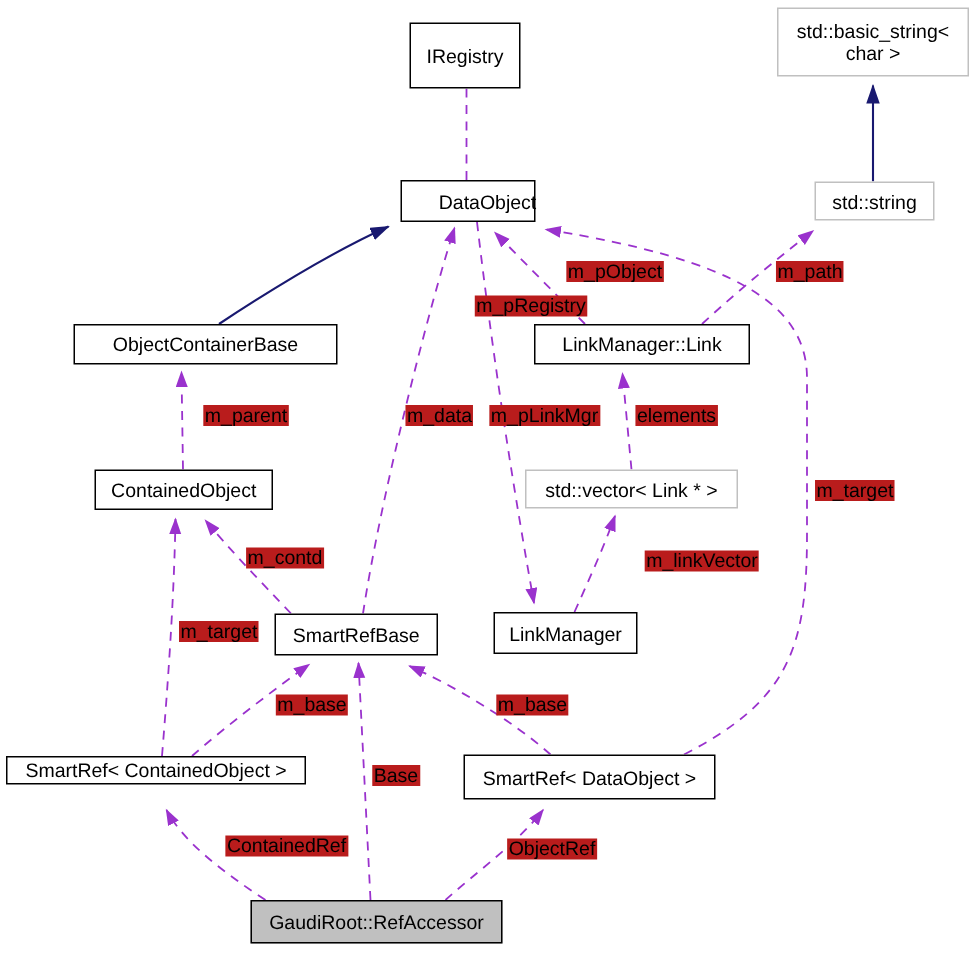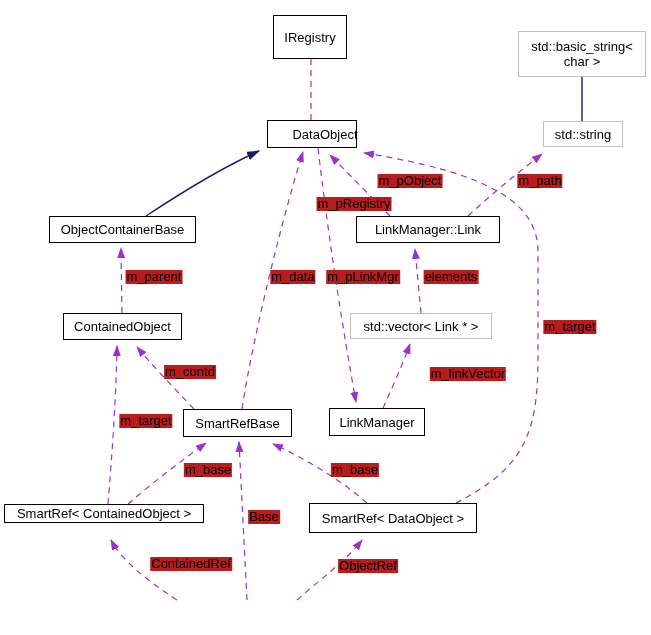--- a/index.html
+++ b/index.html
@@ -9,21 +9,21 @@
   }
   .edge-layer{position:absolute;left:0;top:0;width:651px;height:635px;}
   .node{
     position:absolute;box-sizing:border-box;background:#ffffff;
     border:1.4px solid #000000;color:#000000;font-size:13px;line-height:15px;
     display:flex;align-items:center;justify-content:center;text-align:center;
     white-space:nowrap;padding:0 2px;cursor:pointer;
   }
   .node.external{border:1px solid #c0c0c0;}
   .node.current{background:#c0c0c0;}
-  .node.wrap{white-space:normal;margin-top:26px;}
+  .node.wrap{white-space:normal;}
   .edge-label{
     position:absolute;transform:translateX(-50%);font-size:13px;line-height:14px;
     color:#000000;background:#b91c1c;padding:0 1px;white-space:nowrap;
   }
 </style>
 </head>
 <body>
 
 <div class="canvas">
 
@@ -59,38 +59,39 @@
     <g fill="none" stroke="#191970" stroke-width="1.4">
       <path d="M 146,216 C 196,183 230,164 259,151" marker-end="url(#arrow-inherit)"></path>
       <path d="M 582,121 L 582,57" marker-end="url(#arrow-inherit)"></path>
     </g>
   </svg>
 
   <div class="node" style="left:273px;top:15px;width:74px;height:44px;">IRegistry</div>
   <div class="node external wrap" style="left:518px;top:5px;width:128px;height:46px;">std::basic_string&lt; char &gt;</div>
   <div class="node" style="left:267px;top:120px;width:90px;height:28px;padding-left:28px;">DataObject</div>
   <div class="node external" style="left:543px;top:121px;width:80px;height:26px;">std::string</div>
-  <div class="node" style="left:49px;top:216px;width:147px;height:27px;">ObjectContainerBase</div>
+  <div class="node" style="left:49px;top:216px;width:176px;height:27px;">ObjectContainerBase</div>
   <div class="node" style="left:356px;top:216px;width:144px;height:27px;">LinkManager::Link</div>
   <div class="node" style="left:63px;top:313px;width:119px;height:27px;">ContainedObject</div>
   <div class="node external" style="left:350px;top:313px;width:142px;height:26px;">std::vector&lt; Link * &gt;</div>
   <div class="node" style="left:183px;top:409px;width:109px;height:28px;">SmartRefBase</div>
   <div class="node" style="left:329px;top:408px;width:96px;height:28px;">LinkManager</div>
   <div class="node" style="left:4px;top:504px;width:200px;height:19px;">SmartRef&lt; ContainedObject &gt;</div>
   <div class="node" style="left:309px;top:503px;width:168px;height:30px;">SmartRef&lt; DataObject &gt;</div>
+  <div class="node current" style="left:167px;top:600px;width:168px;height:29px;">GaudiRoot::RefAccessor</div>
 
   <span class="edge-label" style="left:354px;top:197px;">m_pRegistry</span>
   <span class="edge-label" style="left:410px;top:174px;">m_pObject</span>
   <span class="edge-label" style="left:540px;top:174px;">m_path</span>
   <span class="edge-label" style="left:570px;top:320px;">m_target</span>
   <span class="edge-label" style="left:293px;top:270px;">m_data</span>
   <span class="edge-label" style="left:363px;top:270px;text-align:right;">m_pLinkMgr</span>
   <span class="edge-label" style="left:451px;top:270px;">elements</span>
   <span class="edge-label" style="left:468px;top:367px;">m_linkVector</span>
-  <span class="edge-label" style="left:154px;top:270px;text-align:right;">m_parent</span>
+  <span class="edge-label" style="left:164px;top:270px;text-align:right;">m_parent</span>
   <span class="edge-label" style="left:190px;top:365px;">m_contd</span>
   <span class="edge-label" style="left:146px;top:414px;">m_target</span>
   <span class="edge-label" style="left:208px;top:463px;">m_base</span>
   <span class="edge-label" style="left:355px;top:463px;">m_base</span>
   <span class="edge-label" style="left:264px;top:510px;">Base</span>
   <span class="edge-label" style="left:191px;top:557px;">ContainedRef</span>
   <span class="edge-label" style="left:368px;top:559px;">ObjectRef</span>
 
 </div>
 

